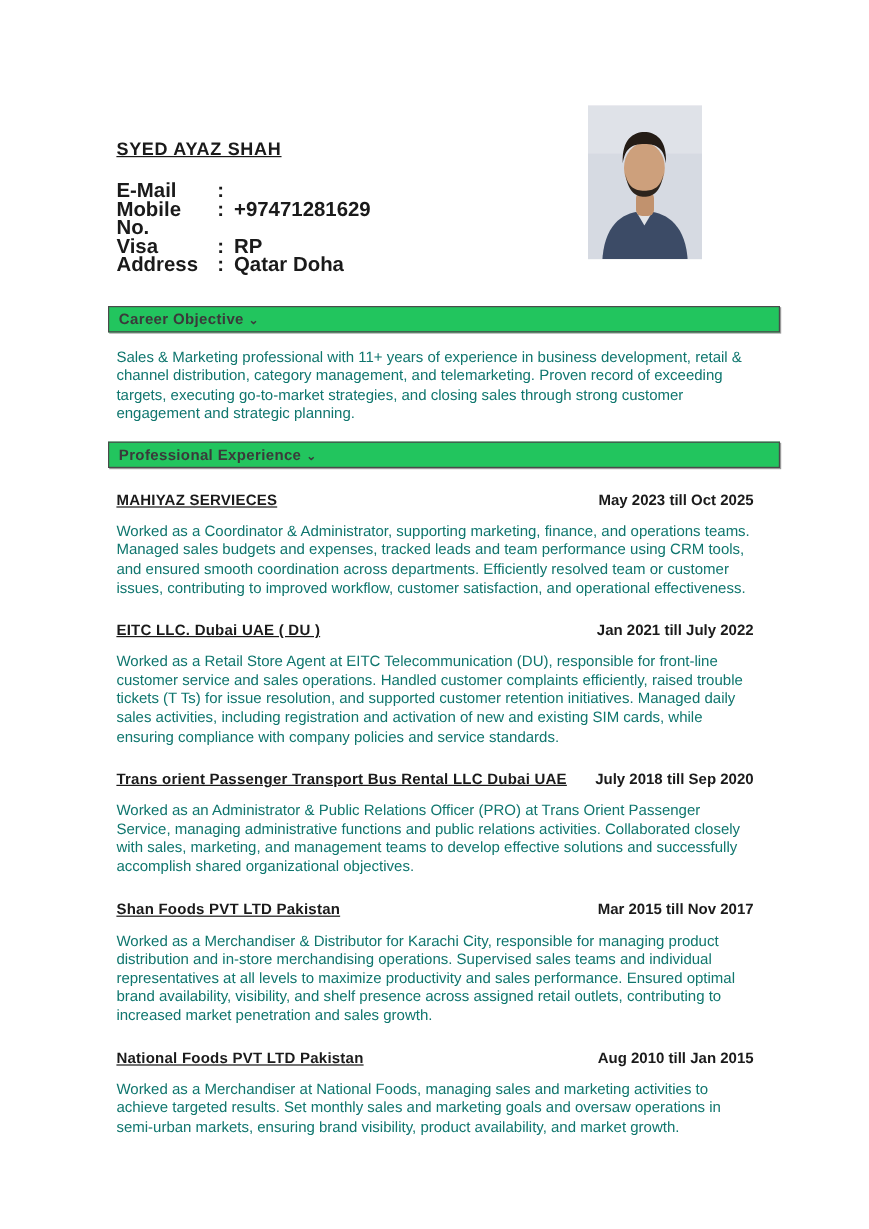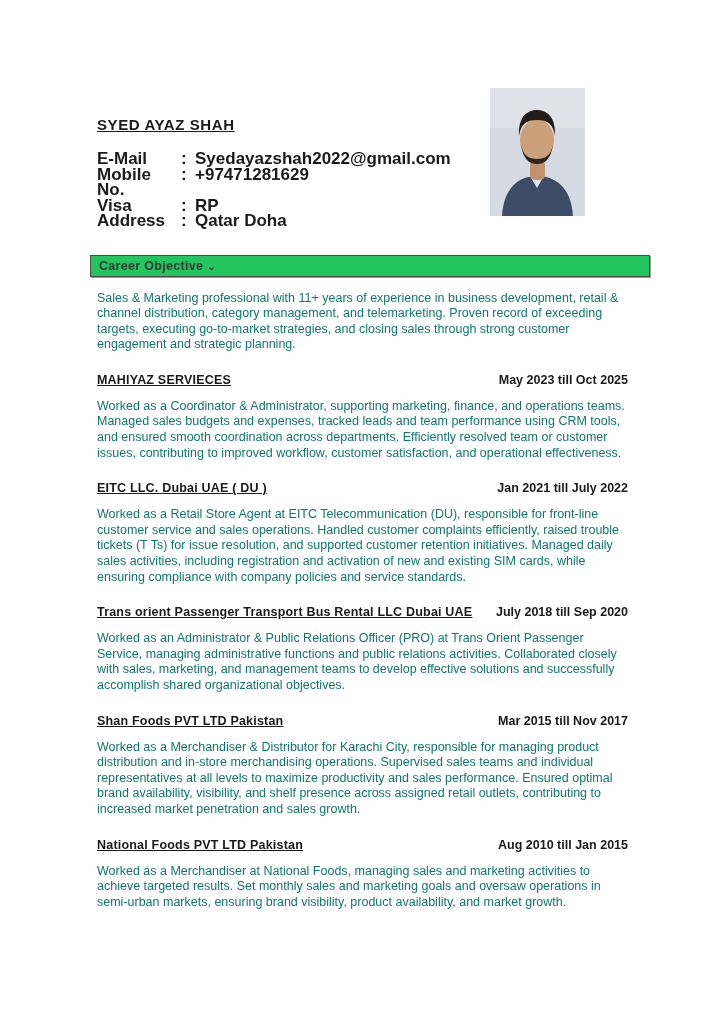--- a/index.html
+++ b/index.html
@@ -113,21 +113,20 @@
   </div>
 
   <div class="content">
 
     <div class="name">SYED AYAZ SHAH</div>
 
     <div class="contact">
       <div class="contact-row">
         <span class="c-label">E-Mail</span>
         <span class="c-sep">:</span>
-        <span class="c-value">Syedayazshah2022@gmail.com</span>
       </div>
       <div class="contact-row">
         <span class="c-label">Mobile No.</span>
         <span class="c-sep">:</span>
         <span class="c-value">+97471281629</span>
       </div>
       <div class="contact-row">
         <span class="c-label">Visa</span>
         <span class="c-sep">:</span>
         <span class="c-value">RP</span>
@@ -138,20 +137,23 @@
         <span class="c-value">Qatar Doha</span>
       </div>
     </div>
 
     <div class="section-bar bar-objective">
       <span>Career Objective</span><span class="bar-arrow">⌄</span>
     </div>
 
     <p class="body-text">Sales &amp; Marketing professional with 11+ years of experience in business development, retail &amp; channel distribution, category management, and telemarketing. Proven record of exceeding targets, executing go-to-market strategies, and closing sales through strong customer engagement and strategic planning.</p>
 
+    <div class="section-bar bar-experience">
+      <span>Professional Experience</span><span class="bar-arrow">⌄</span>
+    </div>
 
     <div class="job">
       <div class="job-head">
         <span class="job-company">MAHIYAZ SERVIECES</span>
         <span class="job-dates">May 2023 till Oct 2025</span>
       </div>
       <p class="body-text">Worked as a Coordinator &amp; Administrator, supporting marketing, finance, and operations teams. Managed sales budgets and expenses, tracked leads and team performance using CRM tools, and ensured smooth coordination across departments. Efficiently resolved team or customer issues, contributing to improved workflow, customer satisfaction, and operational effectiveness.</p>
     </div>
 
     <div class="job">

